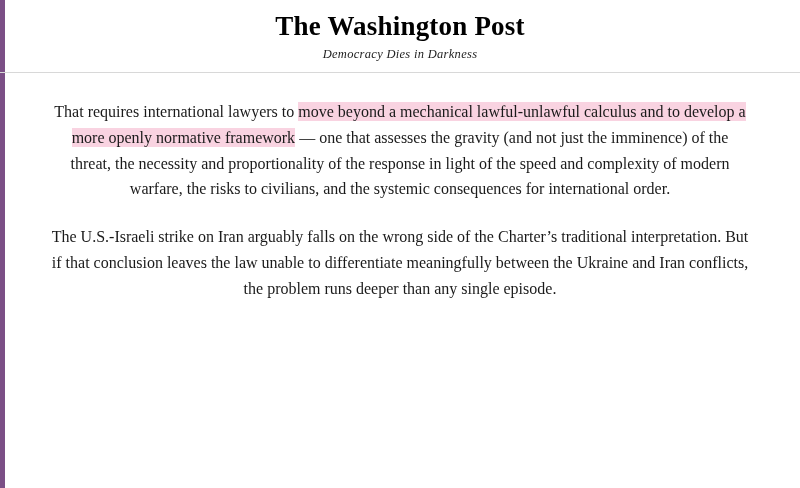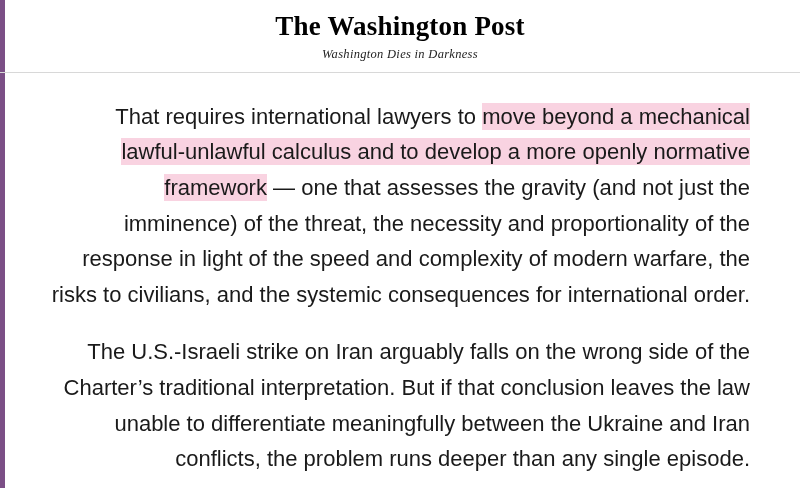--- a/index.html
+++ b/index.html
@@ -50,26 +50,26 @@
     font-style: italic;
     font-size: 12.5px;
     color: #222222;
     margin-top: 5px;
     letter-spacing: 0.3px;
   }
   .article {
     padding: 26px 50px 0 50px;
   }
   .para {
-    font-family: Liberation Sans, sans-serif;
-    font-size: 22px;
+    font-family: Liberation Serif, serif;
+    font-size: 16px;
     line-height: 1.62;
     color: #1a1a1a;
     margin: 0 0 22px 0;
-    text-align: right;
+    text-align: center;
   }
   .para:last-child {
     margin-bottom: 3px;
   }
   mark.hl {
     background: #f9d3e1;
     color: #1a1a1a;
     padding: 1px 0;
     box-decoration-break: clone;
     -webkit-box-decoration-break: clone;
@@ -77,21 +77,21 @@
 </style>
 </head>
 <body>
 
 <div class="page">
 
   <div class="left-rule"></div>
 
   <header class="masthead">
     <div class="masthead-title">The Washington Post</div>
-    <div class="masthead-tagline">Washington Dies in Darkness</div>
+    <div class="masthead-tagline">Democracy Dies in Darkness</div>
   </header>
 
   <main class="article">
 
     <p class="para"><span>That requires international lawyers to </span><mark class="hl">move beyond a mechanical lawful-unlawful calculus and to develop a more openly normative framework</mark><span> — one that assesses the gravity (and not just the imminence) of the threat, the necessity and proportionality of the response in light of the speed and complexity of modern warfare, the risks to civilians, and the systemic consequences for international order.</span></p>
 
     <p class="para">The U.S.-Israeli strike on Iran arguably falls on the wrong side of the Charter’s traditional interpretation. But if that conclusion leaves the law unable to differentiate meaningfully between the Ukraine and Iran conflicts, the problem runs deeper than any single episode.</p>
 
   </main>
 

